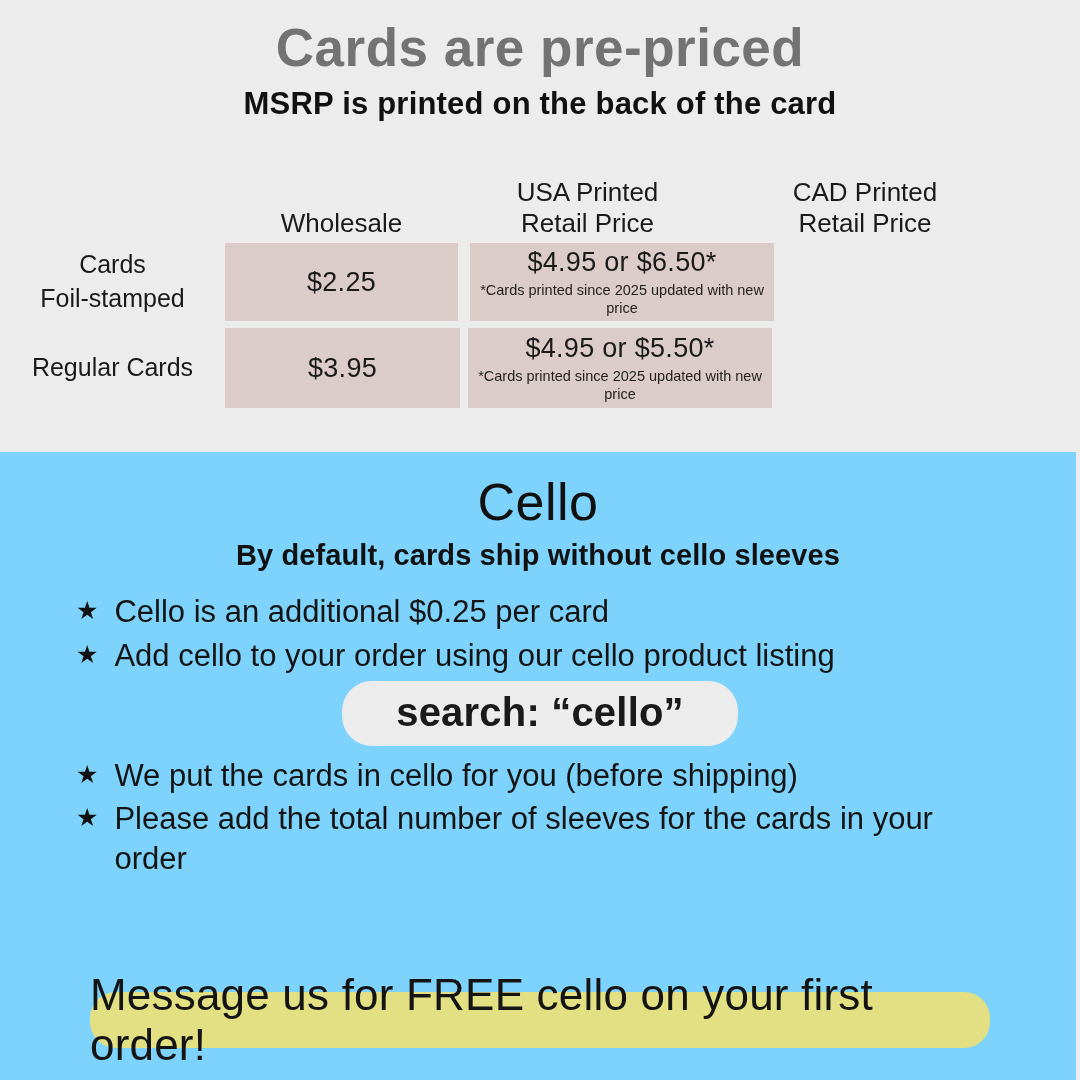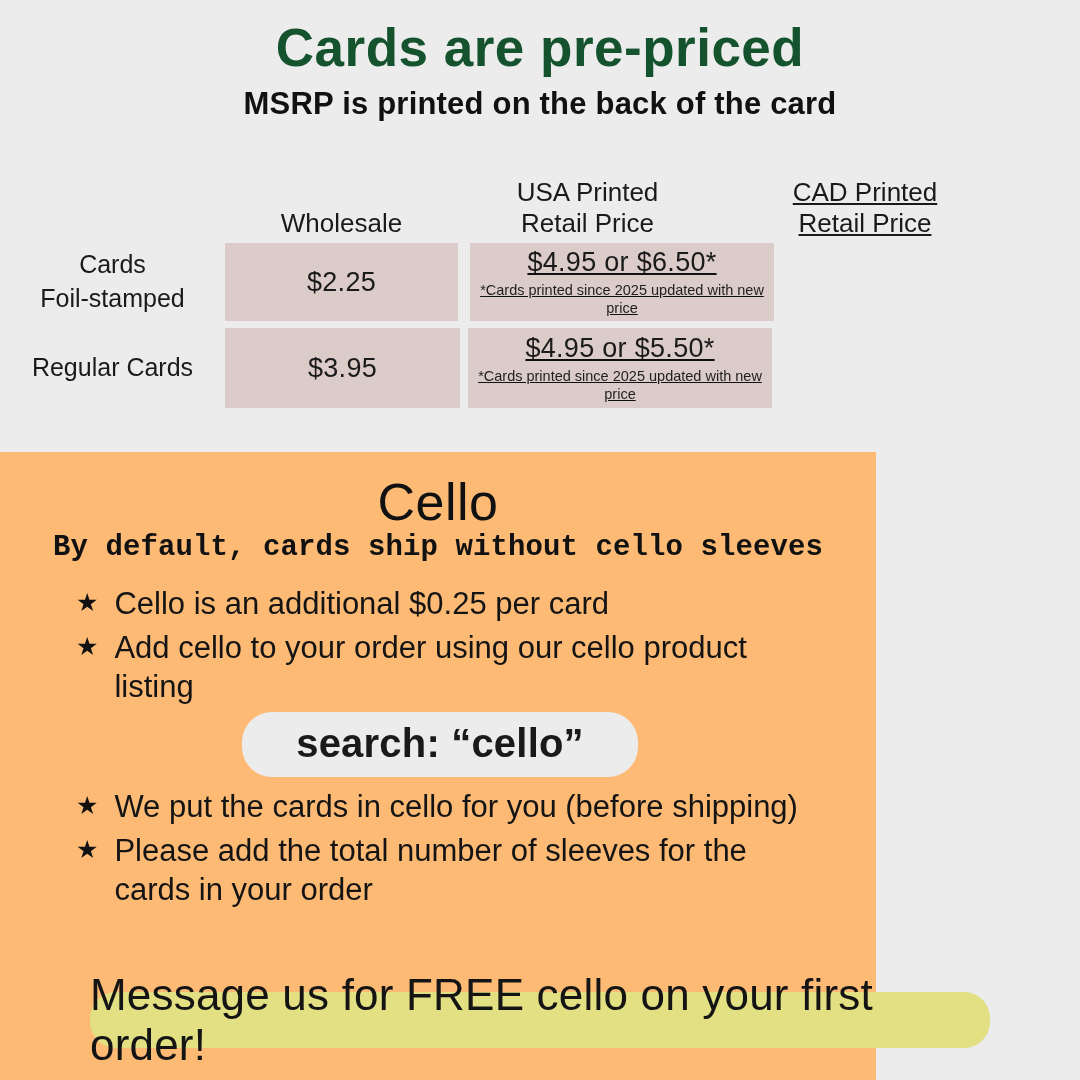--- a/index.html
+++ b/index.html
@@ -30,21 +30,21 @@
     width: 1080px;
     height: 452px;
     background: #ececec;
   }
 
   .title {
     text-align: center;
     font-size: 53px;
     font-weight: 700;
     letter-spacing: 0.5px;
-    color: #14532d;
+    color: #737373;
     padding-top: 16px;
     line-height: 1.2;
   }
 
   .subtitle {
     text-align: center;
     font-size: 31px;
     font-weight: 700;
     color: #111;
     margin-top: 6px;
@@ -86,21 +86,21 @@
   .pt-col {
     flex: 0 0 auto;
     display: flex;
     align-items: center;
     justify-content: center;
     text-align: center;
   }
 
   .col-1 { width: 233px; margin-right: 12px; }
   .col-2 { width: 235px; margin-right: 8px; }
-  .col-3 { width: 304px; text-decoration: underline; }
+  .col-3 { width: 304px; }
 
   .pt-head-cell {
     font-size: 26px;
     line-height: 1.2;
     color: #1a1a1a;
     text-align: center;
     align-items: flex-end;
     padding-bottom: 4px;
   }
 
@@ -129,42 +129,42 @@
     line-height: 1.18;
     color: #1f1f1f;
     margin-top: 4px;
     padding: 0 8px;
   }
 
   
   .bottom-section {
     position: absolute;
     left: 0; top: 452px;
-    width: 876px;
+    width: 1076px;
     height: 628px;
-    background: #fdba74;
+    background: #7dd3fc;
   }
 
   .cello-title {
     text-align: center;
     font-size: 52px;
     font-weight: 400;
     color: #111;
     padding-top: 22px;
     letter-spacing: 0.5px;
     line-height: 1.1;
   }
 
   .cello-sub {
     text-align: center;
     font-size: 29px;
     font-weight: 700;
     color: #111;
+    margin-top: 8px;
     letter-spacing: 0.1px;
-    font-family: Liberation Mono, monospace;
   }
 
   .bullets {
     margin-top: 20px;
     padding: 0 72px 0 76px;
   }
 
   .bullet {
     display: flex;
     align-items: flex-start;

